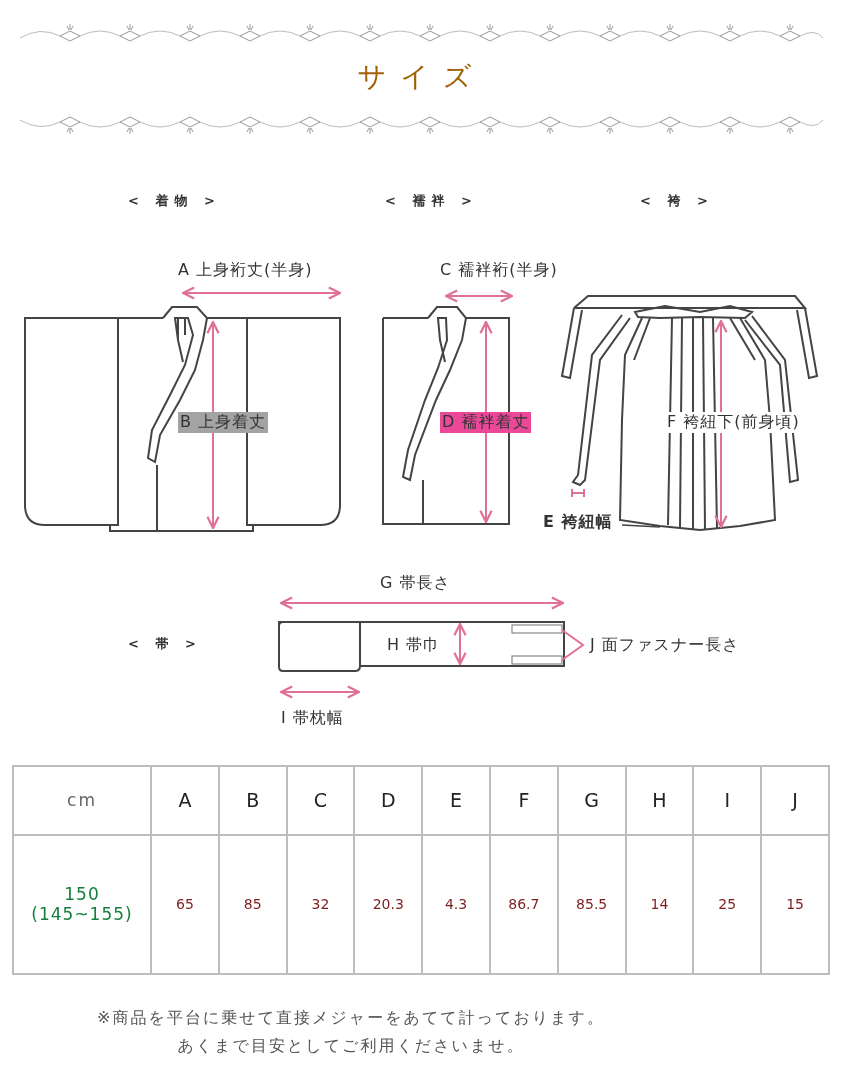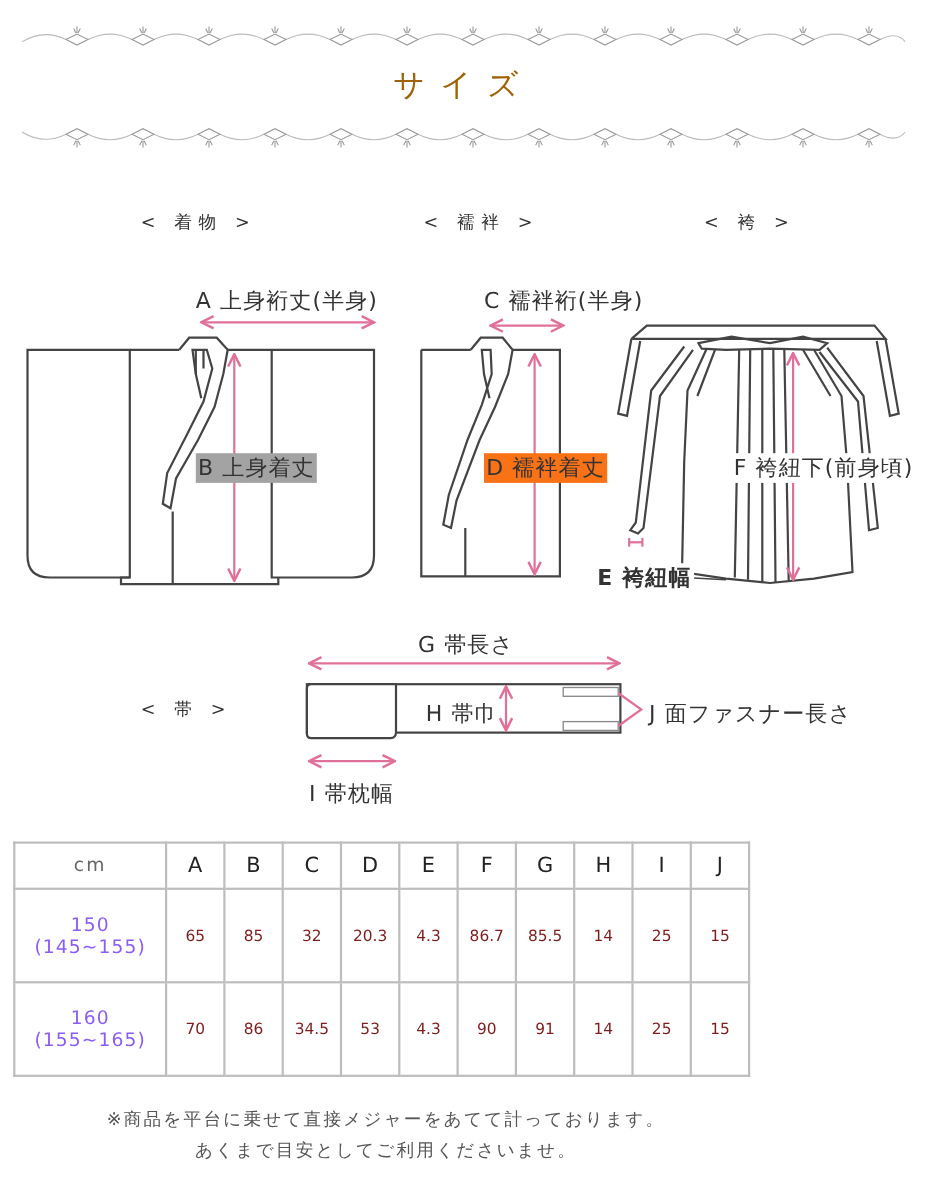--- a/index.html
+++ b/index.html
@@ -1,31 +1,31 @@
 <!DOCTYPE html>
 <html><head>
 <meta charset="utf-8">
 <style>
   html, body { margin:0; padding:0; background:#ffffff; }
   body { width:843px; height:1080px; position:relative; overflow:hidden;
          font-family:"DejaVu Sans", "Liberation Sans", sans-serif; color:#333; }
   .ornament { position:absolute; left:20px; width:803px; height:24px; }
   .page-title { position:absolute; top:58px; left:0; width:843px; text-align:center;
                 font-family:"DejaVu Serif", serif; font-size:28px; letter-spacing:14px; color:#a16207; }
-  .section-label { position:absolute; font-size:16px; color:#333; letter-spacing:6px; white-space:nowrap; }
-  .dim-label { position:absolute; font-size:20px; color:#333; white-space:nowrap; letter-spacing:1px; }
+  .section-label { position:absolute; font-size:13px; color:#333; letter-spacing:6px; white-space:nowrap;font-weight:bold; }
+  .dim-label { position:absolute; font-size:16px; color:#333; white-space:nowrap; letter-spacing:1px; }
   svg.diagram { position:absolute; left:0; top:0; }
-  table.size-table { position:absolute; left:12px; top:765px; width:670px; height:210px;
+  table.size-table { position:absolute; left:12px; top:765px; width:818px; height:210px;
                      border-collapse:collapse; table-layout:fixed; }
   table.size-table td, table.size-table th { border:2px solid #bdbdbd; text-align:center;
                      font-weight:normal; color:#7f1d1d; font-size:14px; padding:0; }
   table.size-table th { height:40px; color:#222; font-size:19px; }
   table.size-table th.unit { color:#666; font-size:17px; letter-spacing:2px; }
   table.size-table td { height:83px; }
-  table.size-table td.rowhead { font-size:17px; line-height:20px; color:#8b5cf6; letter-spacing:1px;border-radius:25px; }
+  table.size-table td.rowhead { font-size:17px; line-height:20px; color:#15803d; letter-spacing:1px;border-radius:25px; }
   .note { position:absolute; left:0; width:702px; text-align:center; font-size:16px;
           color:#555; letter-spacing:2px; }
 </style>
 </head>
 <body>
 
 <svg class="ornament" style="top:22px;" viewBox="0 0 803 24">
   <g fill="none" stroke="#bbbbbb" stroke-width="1">
     <path d="M0 16 Q20 4 40 14 M60 14 Q80 4 100 14 M120 14 Q140 4 160 14 M180 14 Q200 4 220 14 M240 14 Q260 4 280 14 M300 14 Q320 4 340 14 M360 14 Q380 4 400 14 M420 14 Q440 4 460 14 M480 14 Q500 4 520 14 M540 14 Q560 4 580 14 M600 14 Q620 4 640 14 M660 14 Q680 4 700 14 M720 14 Q740 4 760 14 M780 14 Q795 6 803 16"></path>
   </g>
@@ -138,21 +138,21 @@
   </g>
   <line x1="281" y1="603" x2="563" y2="603" stroke="#e0709a" stroke-width="2" marker-start="url(#ah)" marker-end="url(#ah)"></line>
   <line x1="460" y1="624" x2="460" y2="664" stroke="#e0709a" stroke-width="2" marker-start="url(#ah)" marker-end="url(#ah)"></line>
   <line x1="281" y1="692" x2="359" y2="692" stroke="#e0709a" stroke-width="2" marker-start="url(#ah)" marker-end="url(#ah)"></line>
   <path d="M562 630 L583 645 L562 660" fill="none" stroke="#e0709a" stroke-width="2"></path>
 </svg>
 
 <div class="dim-label" style="left:178px; top:260px;">A 上身裄丈(半身)</div>
 <div class="dim-label" style="left:178px; top:412px; background:#a3a3a3; padding:0 2px;">B 上身着丈</div>
 <div class="dim-label" style="left:440px; top:260px;">C 襦袢裄(半身)</div>
-<div class="dim-label" style="left:440px; top:412px; background:#f97316; padding:0 2px;">D 襦袢着丈</div>
+<div class="dim-label" style="left:440px; top:412px; background:#ec4899; padding:0 2px;">D 襦袢着丈</div>
 <div class="dim-label" style="left:541px; top:512px; background:#fff; padding:0 2px;font-weight:bold;">E 袴紐幅</div>
 <div class="dim-label" style="left:665px; top:412px; background:#fff; padding:0 2px;">F 袴紐下(前身頃)</div>
 <div class="dim-label" style="left:380px; top:573px;">G 帯長さ</div>
 <div class="dim-label" style="left:387px; top:635px;">H 帯巾</div>
 <div class="dim-label" style="left:281px; top:708px;">I 帯枕幅</div>
 <div class="dim-label" style="left:590px; top:635px;">J 面ファスナー長さ</div>
 
 <table class="size-table">
   <colgroup>
     <col style="width:138px">
@@ -190,33 +190,17 @@
     <td>85</td>
     <td>32</td>
     <td>20.3</td>
     <td>4.3</td>
     <td>86.7</td>
     <td>85.5</td>
     <td>14</td>
     <td>25</td>
     <td>15</td>
   </tr>
-  <tr>
-    <td class="rowhead">
-      <div>160</div>
-      <div>(155~165)</div>
-    </td>
-    <td>70</td>
-    <td>86</td>
-    <td>34.5</td>
-    <td>53</td>
-    <td>4.3</td>
-    <td>90</td>
-    <td>91</td>
-    <td>14</td>
-    <td>25</td>
-    <td>15</td>
-  </tr>
 </tbody>
   </table>
 
 <div class="note" style="top:1008px;">※商品を平台に乗せて直接メジャーをあてて計っております。</div>
 <div class="note" style="top:1036px;">あくまで目安としてご利用くださいませ。</div>
 
 </body></html>

